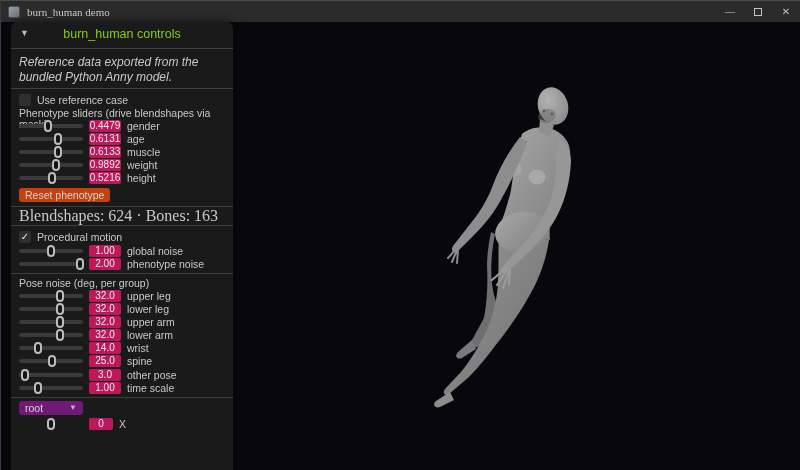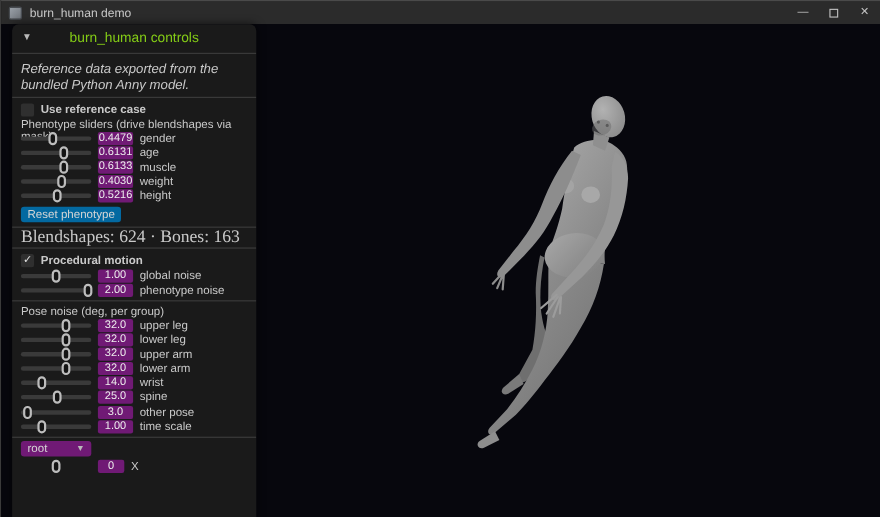--- a/index.html
+++ b/index.html
@@ -4,21 +4,21 @@
 <style>
   html,body{margin:0;padding:0;background:#101010;}
   *{box-sizing:border-box;}
   body{font-family:"Liberation Sans","DejaVu Sans",sans-serif;}
 
   .window{position:relative;width:800px;height:470px;background:#07070d;overflow:hidden;
           border-left:1px solid #3a3a3a;}
 
   
   .titlebar{position:absolute;top:0;left:0;width:100%;height:22px;background:#2b2b2b;
-            border-top:1px solid #4a4a4a;display:flex;align-items:center;}
+            border-top:1px solid #4a4a4a;display:flex;align-items:center;font-family:Liberation Serif, serif;}
   .app-icon{width:12px;height:12px;margin-left:7px;border-radius:2px;
             background:linear-gradient(135deg,#9aa0a8 0%,#6f747b 100%);
             border:1px solid #4a4e54;}
   .tb-title{margin-left:7px;font-size:11px;color:#c8c8c8;flex:1;}
   .wbtn{width:28px;height:22px;display:flex;align-items:center;justify-content:center;
         color:#c3c3c3;font-size:10px;}
   .wbtn .maxbox{width:8px;height:8px;border:1px solid #c3c3c3;}
 
   
   .viewport{position:absolute;top:22px;left:0;width:800px;height:448px;background:#07070d;}
@@ -29,35 +29,35 @@
          background:rgba(27,27,27,0.97);border-radius:6px 6px 0 0;overflow:hidden;
          box-shadow:0 0 8px rgba(0,0,0,0.6);color:#c9c9c9;}
   .phead{display:flex;align-items:center;height:23px;position:relative;}
   .collapse{position:absolute;left:9px;top:6px;font-size:9px;color:#b9b9b9;}
   .ptitle{flex:1;text-align:center;font-size:12.5px;color:#84cc16;}
   .sep{height:1px;background:#3e3e3e;margin:3px 0;}
   .desc{padding:3px 0 1px 8px;font-size:12px;line-height:1.22;color:#c9c9c9;font-style:italic;}
   .heading{padding:1px 0 1px 8px;font-size:10.5px;color:#c9c9c9;height:12px;line-height:11px;}
   .txtline{padding-left:8px;font-size:16px;line-height:12.5px;color:#c9c9c9;font-family:Liberation Serif, serif;}
 
-  .chkrow{display:flex;align-items:center;gap:6px;padding-left:8px;height:15px;font-weight:bold;}
+  .chkrow{display:flex;align-items:center;gap:6px;padding-left:8px;height:15px;}
   .chk{width:12px;height:12px;background:#2f2f2f;border-radius:2px;font-size:10px;
        line-height:12px;text-align:center;color:#e0e0e0;}
 
   .srow{display:flex;align-items:center;gap:6px;padding-left:8px;height:13.1px;}
   .slider{position:relative;width:64px;height:13px;}
   .track{position:absolute;left:0;right:0;top:4.5px;height:4px;background:#3a3a3a;border-radius:2px;}
   .handle{position:absolute;top:0.5px;width:8px;height:12px;background:#141414;
           border:2px solid #bdbdbd;border-radius:4px;}
-  .vbox{width:32px;height:12px;background:#701a75;border-radius:2px;color:#ededed;
+  .vbox{width:32px;height:12px;background:#be185d;border-radius:2px;color:#ededed;
         font-size:10px;line-height:12px;text-align:center;}
   .vbox.small{width:24px;}
   .slabel{font-size:10.5px;color:#c9c9c9;white-space:nowrap;}
 
-  .btn{display:inline-block;margin:2px 0 1px 8px;padding:1px 6px;background:#0369a1;
+  .btn{display:inline-block;margin:2px 0 1px 8px;padding:1px 6px;background:#c2410c;
        border-radius:3px;color:#d5d5d5;font-size:10.5px;line-height:12px;}
   .combo{display:flex;justify-content:space-between;align-items:center;width:64px;
          margin:2px 0 2px 8px;padding:1px 6px;background:#701a75;border-radius:3px;
          color:#d5d5d5;font-size:10.5px;line-height:12px;}
   .combo .arrow{font-size:8px;color:#b9b9b9;}
 </style>
 </head>
 <body>
 
 <div class="window">
@@ -158,21 +158,21 @@
           <div class="handle" style="left: calc(61% - 4px);"></div>
         </div>
       <div class="vbox">0.6133</div>
       <div class="slabel">muscle</div>
     </div>
     <div class="srow">
       <div class="slider">
           <div class="track"></div>
           <div class="handle" style="left: calc(58% - 4px);"></div>
         </div>
-      <div class="vbox">0.4030</div>
+      <div class="vbox">0.9892</div>
       <div class="slabel">weight</div>
     </div>
     <div class="srow">
       <div class="slider">
           <div class="track"></div>
           <div class="handle" style="left: calc(52% - 4px);"></div>
         </div>
       <div class="vbox">0.5216</div>
       <div class="slabel">height</div>
     </div>

